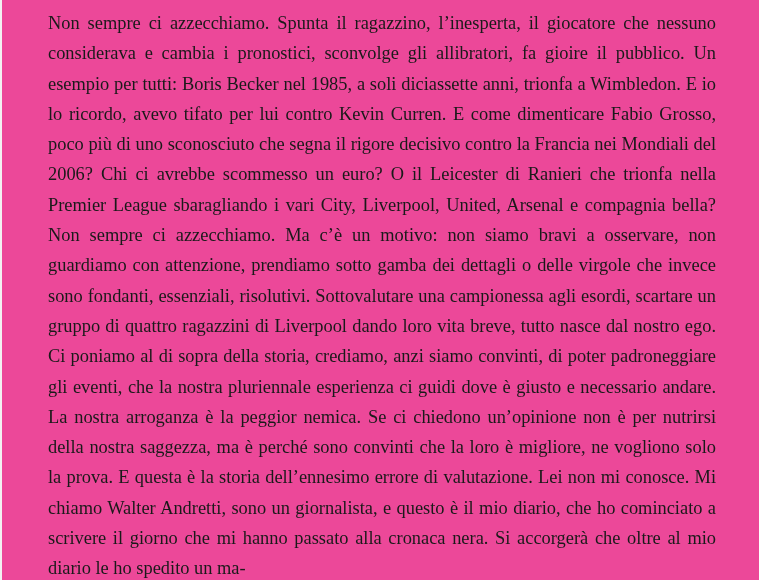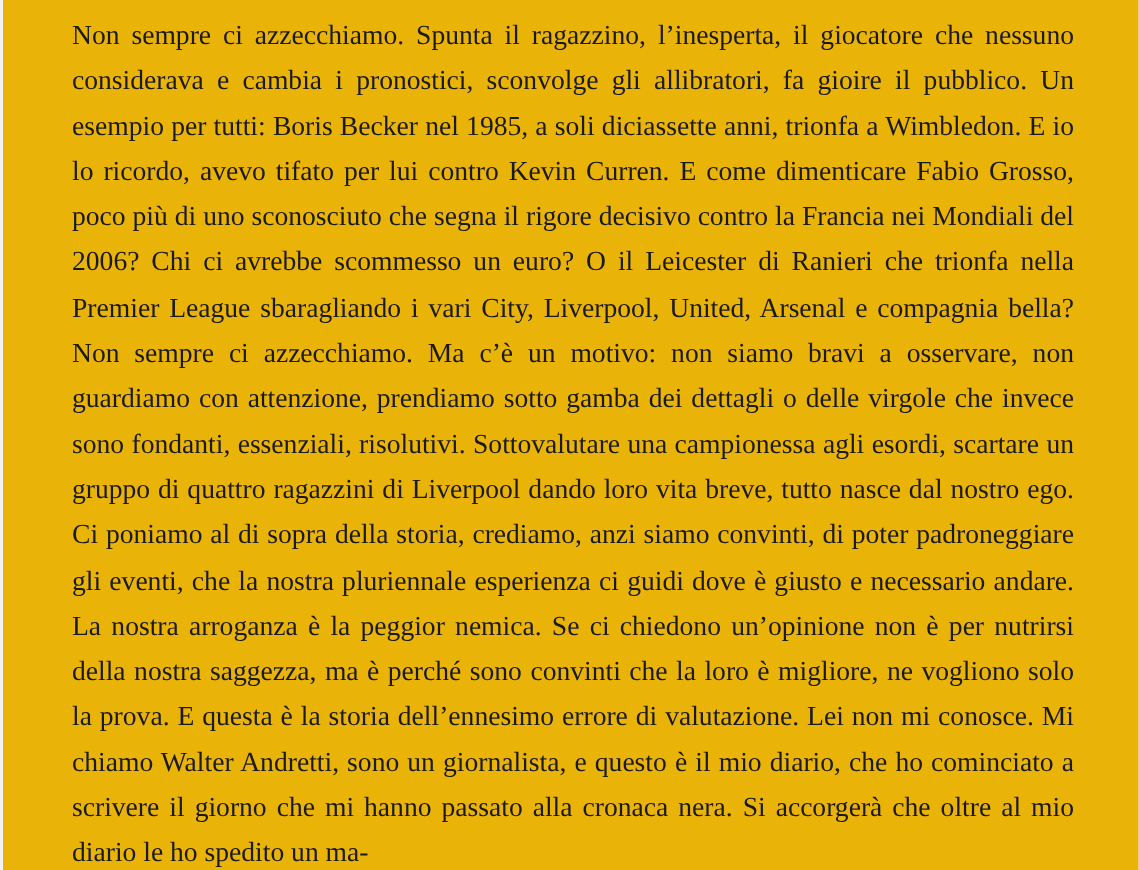--- a/index.html
+++ b/index.html
@@ -10,21 +10,21 @@
     width: 759px;
     height: 580px;
     background: #ffffff;
     font-family: "Liberation Serif", "DejaVu Serif", serif;
     overflow: hidden;
   }
   .page {
     position: relative;
     width: 759px;
     height: 580px;
-    background: #eab308;
+    background: #ec4899;
     box-sizing: border-box;
     padding-left: 20px;
   }
   .left-rule {
     position: absolute;
     left: 0;
     top: 0;
     width: 2px;
     height: 580px;
     background: #f2f2f2;

